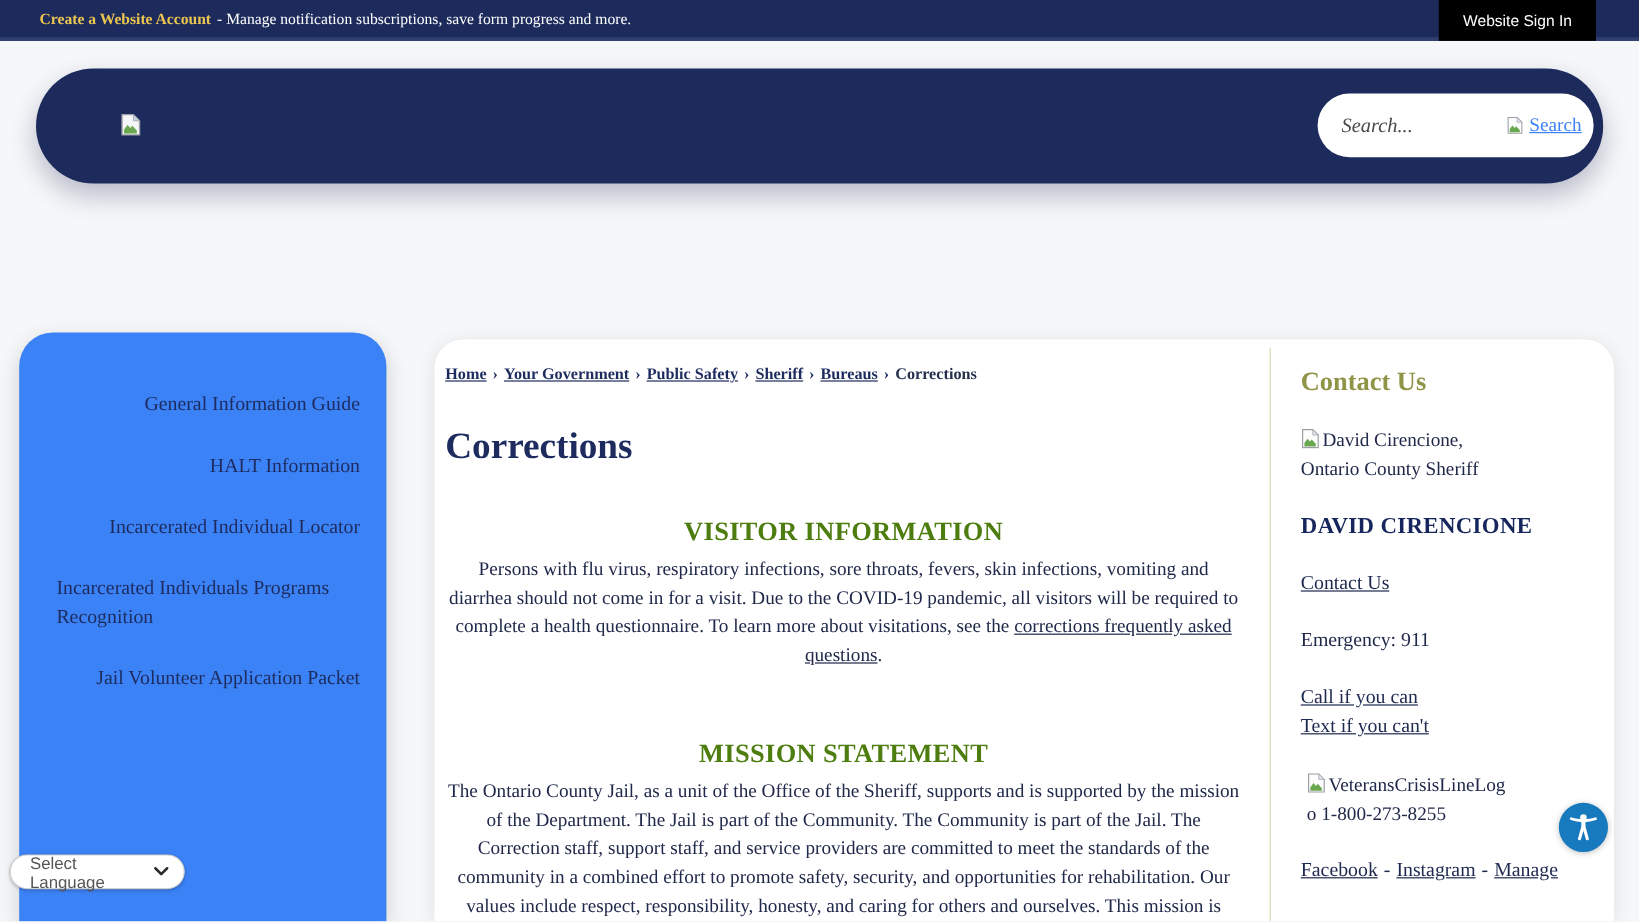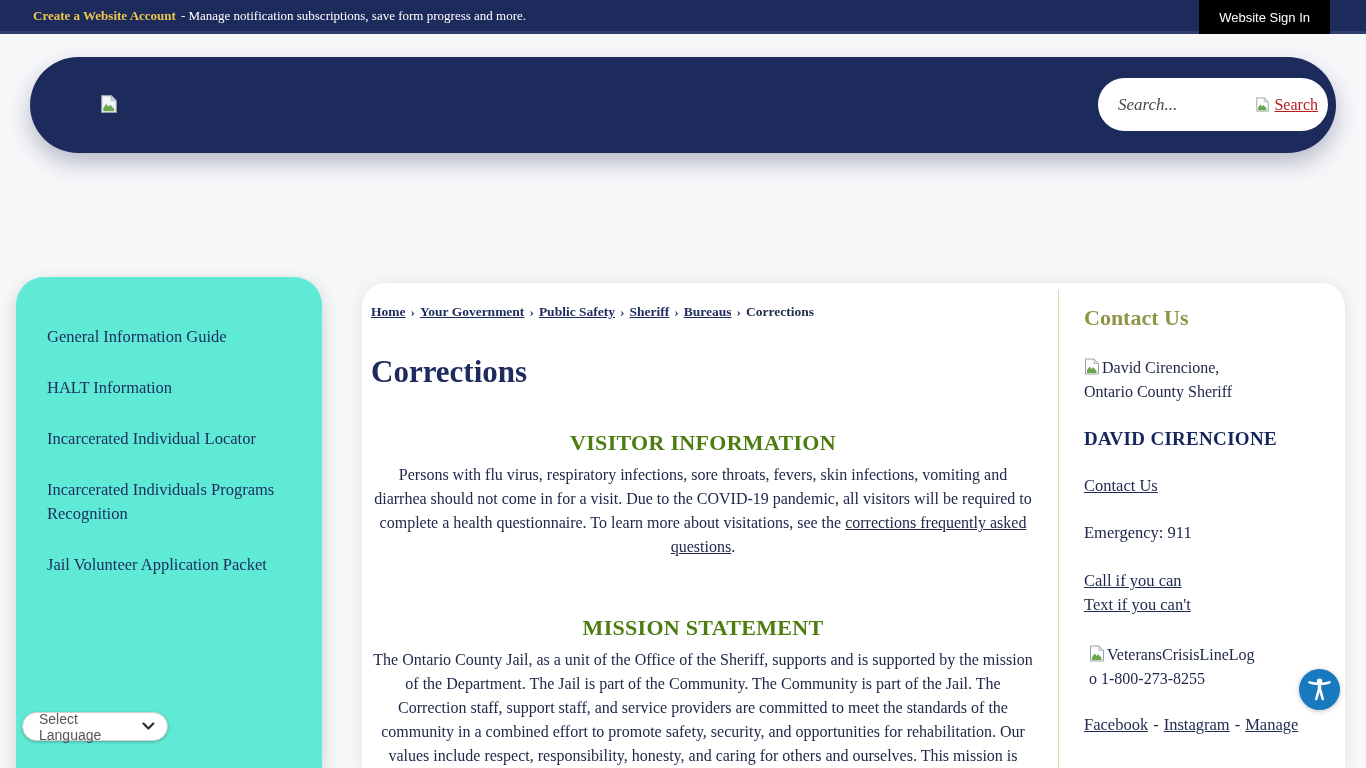--- a/index.html
+++ b/index.html
@@ -22,27 +22,27 @@
   .logo { position:absolute; left:70px; top:37px; display:inline-block; cursor:pointer; }
   .menu { position:absolute; left:233px; top:0; height:100%; display:flex; align-items:center; gap:62px; }
   .menu a { color:#fff; font-weight:bold; font-size:21px; letter-spacing:.5px; text-decoration:none;
             cursor:pointer; white-space:nowrap; }
   .searchpill { position:absolute; right:8px; top:21px; width:230px; height:53px; background:#fff;
                 border-radius:27px; display:flex; align-items:center; }
   .searchpill input { border:none; outline:none; background:transparent; margin-left:20px; width:115px;
                       font:italic 17px "Liberation Serif", serif; color:#4a4a4a; }
   .searchpill input::placeholder { color:#4a4a4a; opacity:1; }
   .searchgo { position:absolute; right:10px; top:50%; transform:translateY(-50%); display:flex;
-              align-items:center; gap:4px; color:#b91c1c; font-size:16px; text-decoration:underline;
+              align-items:center; gap:4px; color:#3b82f6; font-size:16px; text-decoration:underline;
               cursor:pointer; }
 
   
-  .sidebar { position:absolute; left:16px; top:277px; width:306px; bottom:0; background:#5eead4;
+  .sidebar { position:absolute; left:16px; top:277px; width:306px; bottom:0; background:#3b82f6;
              border-radius:28px 28px 0 0; box-shadow:0 6px 18px rgba(0,0,0,.16);
-             padding:48px 22px 0 31px; display:flex; flex-direction:column; z-index:3; }
+             padding:48px 22px 0 31px; display:flex; flex-direction:column; z-index:3;align-items:flex-end; }
   .side-link { color:#1d2b5e; font-size:16.5px; line-height:24px; text-decoration:none;
                margin-bottom:27px; cursor:pointer; }
 
   
   .card { position:absolute; left:362px; top:283px; width:983px; bottom:0; background:#fff;
           border-radius:24px 24px 0 0; box-shadow:0 2px 16px rgba(0,0,0,.09); z-index:2; }
   .vdiv { position:absolute; left:696px; top:7px; bottom:0; width:1px; background:#d9d9ac; }
 
   .main-col { position:absolute; left:9px; top:21px; width:664px; }
   .crumbs { font-size:13.5px; color:#1d2b5e;font-weight:bold; }
@@ -66,21 +66,21 @@
   .contact-role { margin-top:6px; font-size:16.5px; }
   .contact-linkrow { margin-top:26px; }
   .contact-col a { color:#1e2950; text-decoration:underline; cursor:pointer; font-size:16.5px; }
   .emergency { margin-top:27px; font-size:16.5px; }
   .calltext { margin-top:26px; display:flex; flex-direction:column; }
   .calltext a { line-height:24px; }
   .social { margin-top:24px; font-size:16.5px; }
   .social .sep2 { margin:0 5px; text-decoration:none; }
 
   
-  .langpill { position:absolute; left:22px; bottom:27px; width:146px; height:29px; background:#fff;
+  .langpill { position:absolute; left:8px; bottom:27px; width:146px; height:29px; background:#fff;
               border-radius:15px; border:1px solid #cfcfcf; display:flex; align-items:center;
               justify-content:space-between; padding:0 12px 0 16px;
               font:14px "Liberation Sans", sans-serif; color:#555; cursor:pointer; z-index:6;
               box-shadow:0 1px 3px rgba(0,0,0,.25); }
 
   
   .a11y { position:absolute; right:26px; bottom:58px; width:41px; height:41px; border-radius:50%;
           background:#1779be; border:none; display:flex; align-items:center; justify-content:center;
           cursor:pointer; z-index:6; box-shadow:0 1px 5px rgba(0,0,0,.25); }
 </style>

